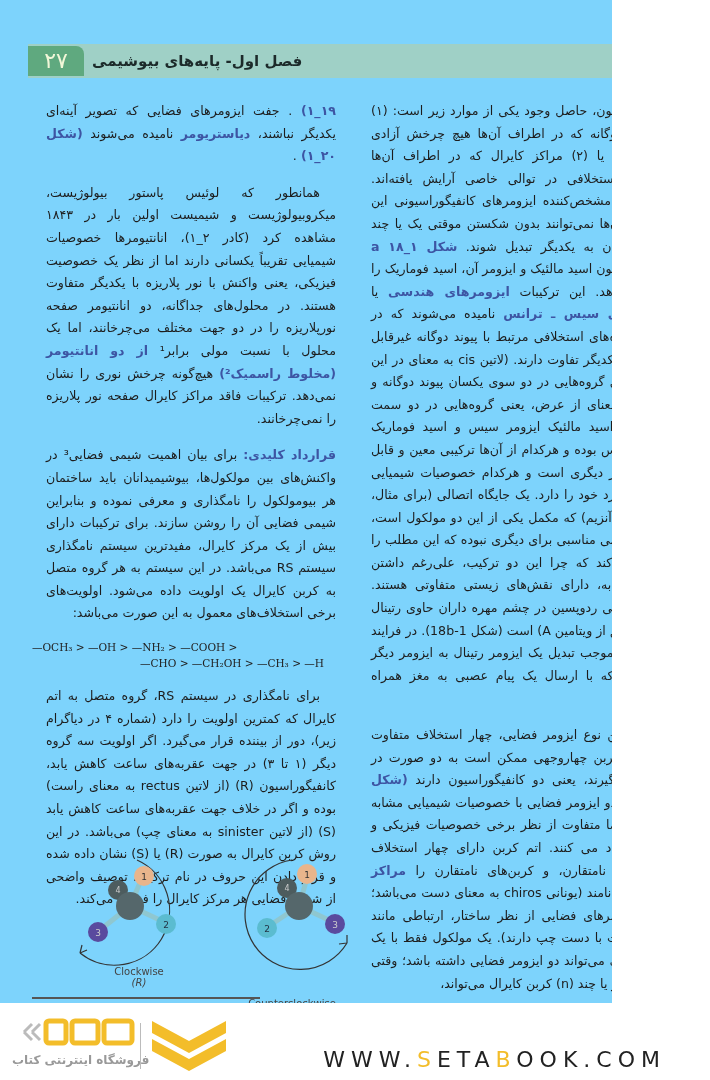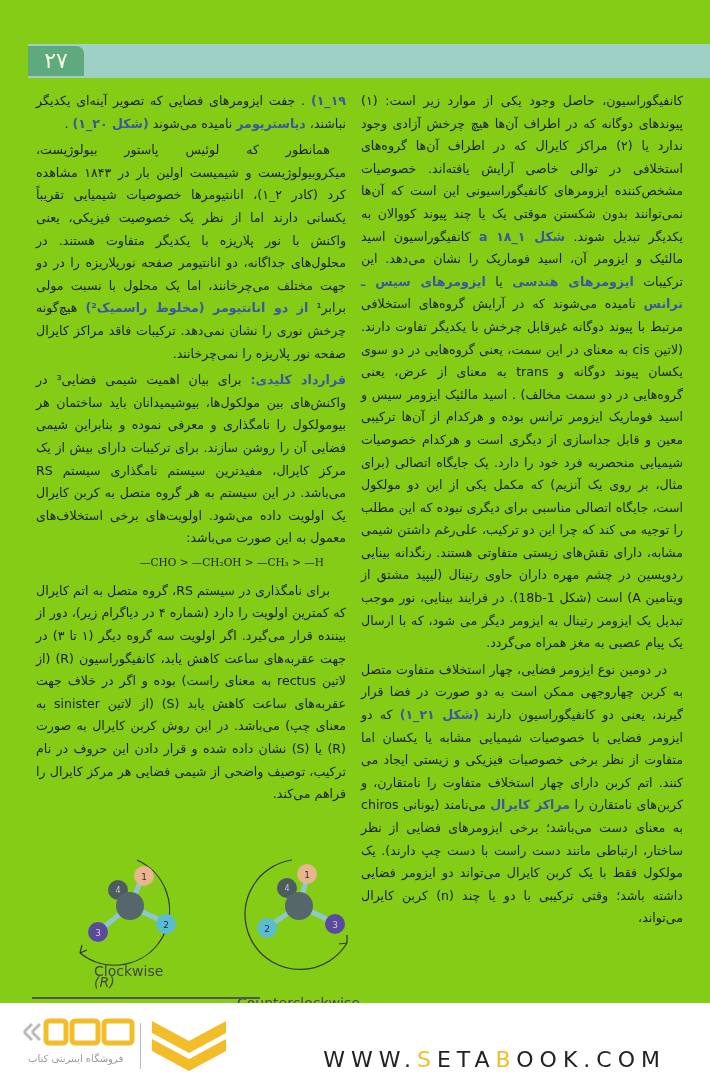--- a/index.html
+++ b/index.html
@@ -1,47 +1,48 @@
 <!DOCTYPE html>
 <html><head>
 <meta charset="utf-8">
 <style>
   html,body{margin:0;padding:0;}
   body{width:710px;height:1080px;overflow:hidden;background:#ffffff;font-family:"DejaVu Sans",sans-serif;}
-  .page{position:absolute;left:0;top:0;width:710px;height:1003px;background:#84cc16;overflow:hidden;}
+  .page{position:absolute;left:0;top:0;width:612px;height:1003px;background:#7dd3fc;overflow:hidden;}
   .header-band{position:absolute;left:28px;top:44px;width:682px;height:34px;background:#9fd0c6;}
   .page-num-box{position:absolute;left:28px;top:46px;width:56px;height:30px;background:#5fa97f;border-radius:0 8px 0 0;
      color:#f1f7d8;font-size:22px;line-height:30px;text-align:center;font-family:"DejaVu Sans",sans-serif;}
   .chapter-title{position:absolute;left:92px;top:46px;height:30px;line-height:30px;font-size:15px;color:#1c2a2a;font-weight:bold;}
   .col{position:absolute;direction:rtl;text-align:justify;font-size:12.6px;line-height:22.6px;color:#1d1d1d;}
-  .col p{margin:4px;}
+  .col p{margin:14px;}
   .col-right{left:357px;top:86px;width:330px;}
   .col-left{left:32px;top:86px;width:318px;}
   .hl{color:#3d55a3;font-weight:bold;}
   .indent{text-indent:16px;}
   .formula{direction:ltr;text-align:left;font-family:"DejaVu Serif",serif;font-size:10.5px;line-height:16px;color:#222;margin:4px 0 10px 0;}
   .formula .l2{padding-left:108px;}
   .fig{position:absolute;left:32px;top:848px;width:318px;height:150px;}
-  .fig-cap{position:absolute;font-size:14px;color:#444;text-align:left;line-height:11px;}
+  .fig-cap{position:absolute;font-size:10px;color:#444;text-align:center;line-height:11px;}
   .fig-rule{position:absolute;left:32px;top:997px;width:228px;height:2px;background:#555;}
   .footer{position:absolute;left:0;top:1003px;width:710px;height:77px;background:#ffffff;}
   .store-name{position:absolute;right:52px;top:12px;font-size:20px;color:#222;direction:rtl;}
   .store-url{position:absolute;right:44px;top:44px;font-size:22px;letter-spacing:6px;color:#222;font-family:"DejaVu Sans",sans-serif;}
   .store-url .y{color:#f3bd2a;}
   .logo-chev{position:absolute;left:148px;top:14px;width:82px;height:58px;}
   .logo-sep{position:absolute;left:140px;top:20px;width:1px;height:46px;background:#bbb;}
   .logo-word{position:absolute;left:20px;top:12px;width:118px;height:34px;}
-  .logo-sub{position:absolute;left:28px;top:50px;font-size:10px;color:#999;direction:rtl;}
+  .logo-sub{position:absolute;left:12px;top:50px;font-size:12px;color:#999;direction:rtl;font-weight:bold;}
 </style>
 </head>
 <body>
 
 <div class="page">
   <div class="header-band"></div>
   <div class="page-num-box">۲۷</div>
+  <div class="chapter-title">فصل اول- پایه‌های بیوشیمی</div>
 
   <div class="col col-right">
     <p>
       <span>کانفیگوراسیون، حاصل وجود یکی از موارد زیر است: (۱) پیوندهای دوگانه که در اطراف آن‌ها هیچ چرخش آزادی وجود ندارد یا (۲) مراکز کایرال که در اطراف آن‌ها گروه‌های استخلافی در توالی خاصی آرایش یافته‌اند. خصوصیات مشخص‌کننده ایزومرهای کانفیگوراسیونی این است که آن‌ها نمی‌توانند بدون شکستن موقتی یک یا چند پیوند کووالان به یکدیگر تبدیل شوند. </span><span class="hl">شکل a ۱۸_۱</span><span> کانفیگوراسیون اسید مالئیک و ایزومر آن، اسید فوماریک را نشان می‌دهد. این ترکیبات </span><span class="hl">ایزومرهای هندسی</span><span> یا </span><span class="hl">ایزومرهای سیس ـ ترانس</span><span> نامیده می‌شوند که در آرایش گروه‌های استخلافی مرتبط با پیوند دوگانه غیرقابل چرخش با یکدیگر تفاوت دارند. (لاتین cis به معنای در این سمت، یعنی گروه‌هایی در دو سوی یکسان پیوند دوگانه و trans به معنای از عرض، یعنی گروه‌هایی در دو سمت مخالف) . اسید مالئیک ایزومر سیس و اسید فوماریک ایزومر ترانس بوده و هرکدام از آن‌ها ترکیبی معین و قابل جداسازی از دیگری است و هرکدام خصوصیات شیمیایی منحصربه فرد خود را دارد. یک جایگاه اتصالی (برای مثال، بر روی یک آنزیم) که مکمل یکی از این دو مولکول است، جایگاه اتصالی مناسبی برای دیگری نبوده که این مطلب را توجیه می کند که چرا این دو ترکیب، علی‌رغم داشتن شیمی مشابه، دارای نقش‌های زیستی متفاوتی هستند. رنگدانه بینایی ردوپسین در چشم مهره داران حاوی رتینال (لیپید مشتق از ویتامین A) است (شکل 1-18b). در فرایند بینایی، نور موجب تبدیل یک ایزومر رتینال به ایزومر دیگر می شود، که با ارسال یک پیام عصبی به مغز همراه می‌گردد.</span>
     </p>
     <p class="indent">
       <span>در دومین نوع ایزومر فضایی، چهار استخلاف متفاوت متصل به کربن چهاروجهی ممکن است به دو صورت در فضا قرار گیرند، یعنی دو کانفیگوراسیون دارند </span><span class="hl">(شکل ۲۱_۱)</span><span> که دو ایزومر فضایی با خصوصیات شیمیایی مشابه یا یکسان اما متفاوت از نظر برخی خصوصیات فیزیکی و زیستی ایجاد می کنند. اتم کربن دارای چهار استخلاف متفاوت را نامتقارن، و کربن‌های نامتقارن را </span><span class="hl">مراکز کایرال</span><span> می‌نامند (یونانی chiros به معنای دست می‌باشد؛ برخی ایزومرهای فضایی از نظر ساختار، ارتباطی مانند دست راست با دست چپ دارند). یک مولکول فقط با یک کربن کایرال می‌تواند دو ایزومر فضایی داشته باشد؛ وقتی ترکیبی با دو یا چند (n) کربن کایرال می‌تواند،</span>
     </p>
   </div>
 
@@ -49,20 +50,21 @@
     <p>
       <span class="hl">۱۹_۱)</span><span> . جفت ایزومرهای فضایی که تصویر آینه‌ای یکدیگر نباشند، </span><span class="hl">دیاستریومر</span><span> نامیده می‌شوند </span><span class="hl">(شکل ۲۰_۱)</span><span> .</span>
     </p>
     <p class="indent">
       <span>همانطور که لوئیس پاستور بیولوژیست، میکروبیولوژیست و شیمیست اولین بار در ۱۸۴۳ مشاهده کرد (کادر ۲_۱)، انانتیومرها خصوصیات شیمیایی تقریباً یکسانی دارند اما از نظر یک خصوصیت فیزیکی، یعنی واکنش با نور پلاریزه با یکدیگر متفاوت هستند. در محلول‌های جداگانه، دو انانتیومر صفحه نورپلاریزه را در دو جهت مختلف می‌چرخانند، اما یک محلول با نسبت مولی برابر¹ </span><span class="hl">از دو انانتیومر (مخلوط راسمیک²)</span><span> هیچ‌گونه چرخش نوری را نشان نمی‌دهد. ترکیبات فاقد مراکز کایرال صفحه نور پلاریزه را نمی‌چرخانند.</span>
     </p>
     <p>
       <span class="hl">قرارداد کلیدی:</span><span> برای بیان اهمیت شیمی فضایی³ در واکنش‌های بین مولکول‌ها، بیوشیمیدانان باید ساختمان هر بیومولکول را نامگذاری و معرفی نموده و بنابراین شیمی فضایی آن را روشن سازند. برای ترکیبات دارای بیش از یک مرکز کایرال، مفیدترین سیستم نامگذاری سیستم RS می‌باشد. در این سیستم به هر گروه متصل به کربن کایرال یک اولویت داده می‌شود. اولویت‌های برخی استخلاف‌های معمول به این صورت می‌باشد:</span>
     </p>
     <div class="formula">
+      <div>—OCH₃ &gt; —OH &gt; —NH₂ &gt; —COOH &gt;</div>
       <div class="l2">—CHO &gt; —CH₂OH &gt; —CH₃ &gt; —H</div>
     </div>
     <p class="indent">
       <span>برای نامگذاری در سیستم RS، گروه متصل به اتم کایرال که کمترین اولویت را دارد (شماره ۴ در دیاگرام زیر)، دور از بیننده قرار می‌گیرد. اگر اولویت سه گروه دیگر (۱ تا ۳) در جهت عقربه‌های ساعت کاهش یابد، کانفیگوراسیون (R) (از لاتین rectus به معنای راست) بوده و اگر در خلاف جهت عقربه‌های ساعت کاهش یابد (S) (از لاتین sinister به معنای چپ) می‌باشد. در این روش کربن کایرال به صورت (R) یا (S) نشان داده شده و قرار دادن این حروف در نام ترکیب، توصیف واضحی از شیمی فضایی هر مرکز کایرال را فراهم می‌کند.</span>
     </p>
   </div>
 
   <div class="fig">
     <svg width="318" height="150" viewBox="0 0 318 150">
 

